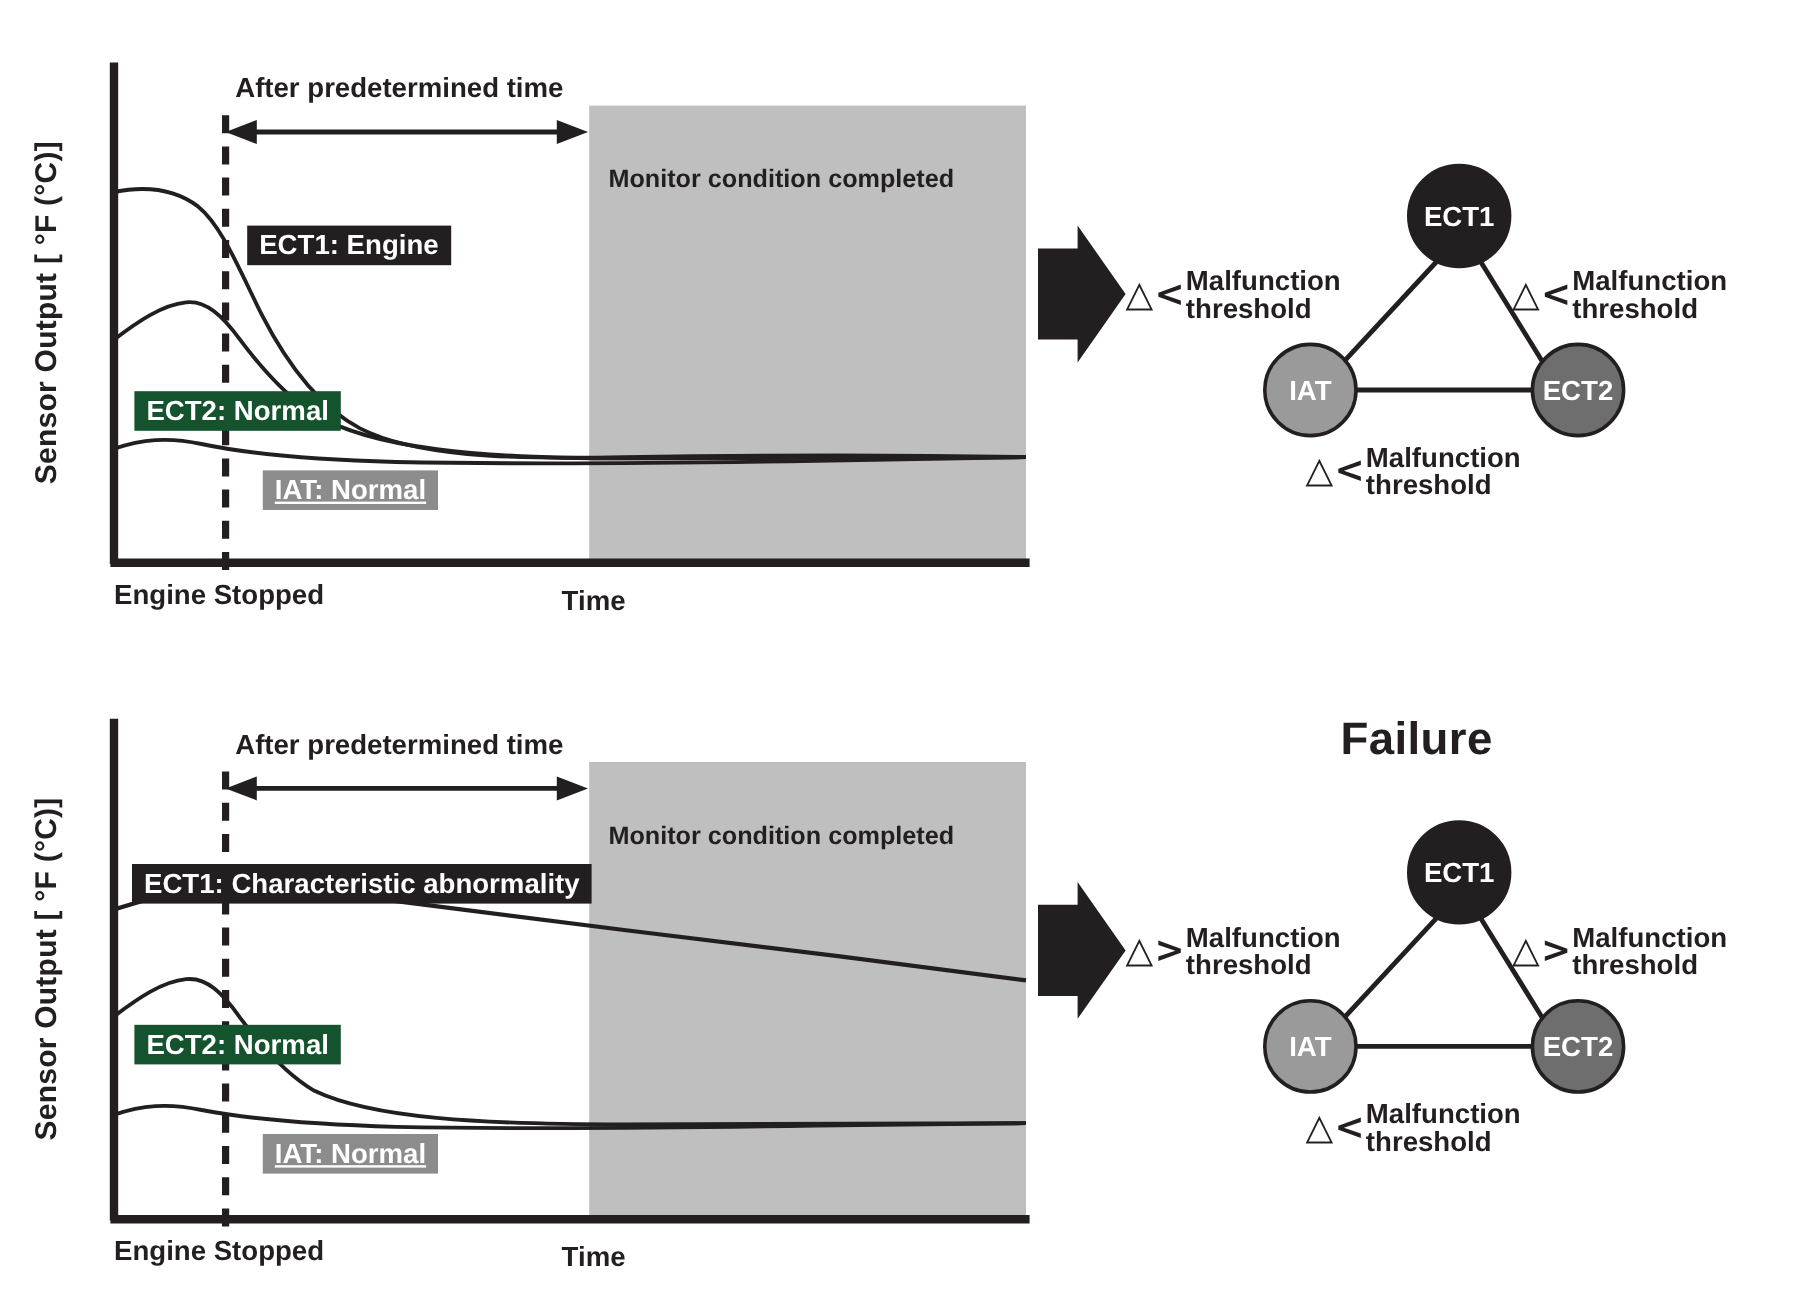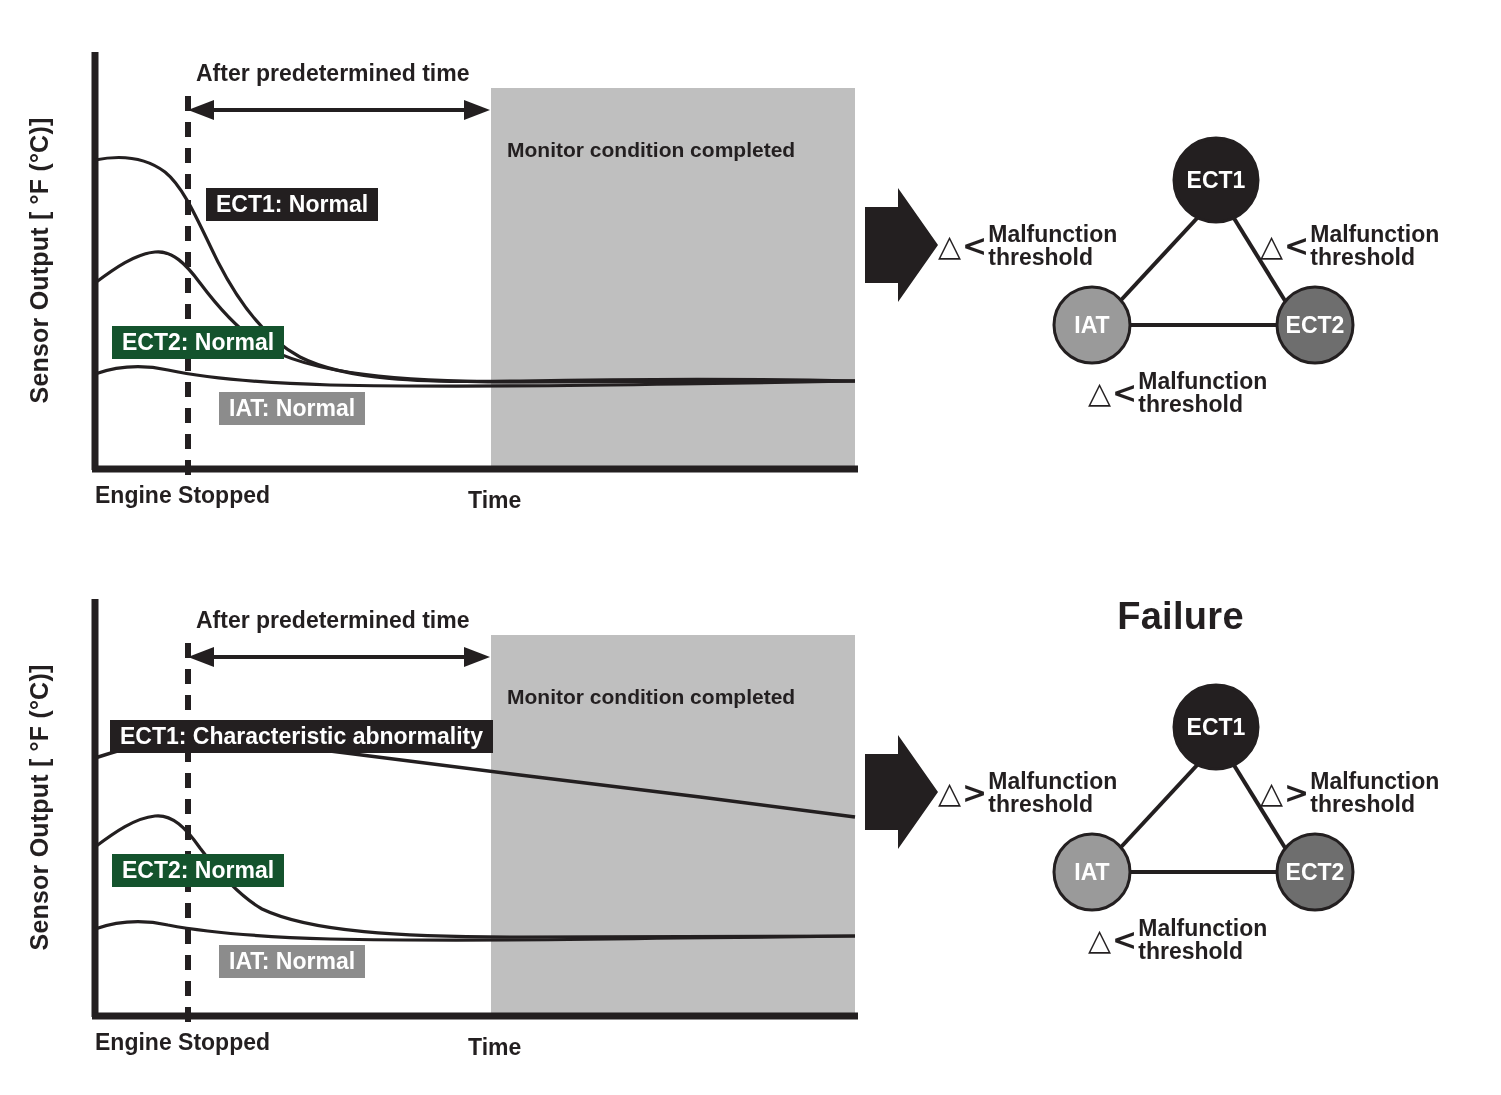--- a/index.html
+++ b/index.html
@@ -79,21 +79,21 @@
     position: absolute;
     font-size: 23px;
     font-weight: bold;
     color: #ffffff;
     padding: 4px 10px 5px 10px;
     white-space: nowrap;
     line-height: 1.05;
   }
   .tag-ect1 { background: #231f20; }
   .tag-ect2 { background: #14532d; }
-  .tag-iat  { background: #8c8c8c; }
+  .tag-iat  { background: #8c8c8c; text-decoration: underline; }
 
   
   #tag-ect1-normal { left: 206px; top: 188px; }
   #tag-ect2-normal { left: 112px; top: 326px; }
   #tag-iat-normal  { left: 219px; top: 392px; }
   
   #tag-ect1-fail   { left: 110px; top: 173px; }
   #tag-ect2-fail   { left: 112px; top: 307px; }
   #tag-iat-fail    { left: 219px; top: 398px; }
 
@@ -181,21 +181,21 @@
       <path fill="none" stroke="#231f20" stroke-width="3.2" d="M95,283 C115,268 135,254 155,252 C172,250 186,264 200,283
                C218,307 238,330 262,345 C310,374 400,382 520,382
                C640,382 760,381 855,381"></path>
       <path fill="none" stroke="#231f20" stroke-width="3.2" d="M95,374 C118,366 140,364 168,370 C210,379 260,383 330,385
                C430,387 560,386 680,384 C760,383 820,382 855,381"></path>
     </svg>
 
     <div class="predet-label">After predetermined time</div>
     <div class="monitor-label">Monitor condition completed</div>
 
-    <div class="tag tag-ect1" id="tag-ect1-normal">ECT1: Normal</div>
+    <div class="tag tag-ect1" id="tag-ect1-normal">ECT1: Engine</div>
     <div class="tag tag-ect2" id="tag-ect2-normal">ECT2: Normal</div>
     <div class="tag tag-iat" id="tag-iat-normal">IAT: Normal</div>
 
     <div class="axis-caption cap-engine">Engine Stopped</div>
     <div class="axis-caption cap-time">Time</div>
   </div>
 
   <div class="graph-area">
 
     <svg class="graph-svg" width="641" height="548">

